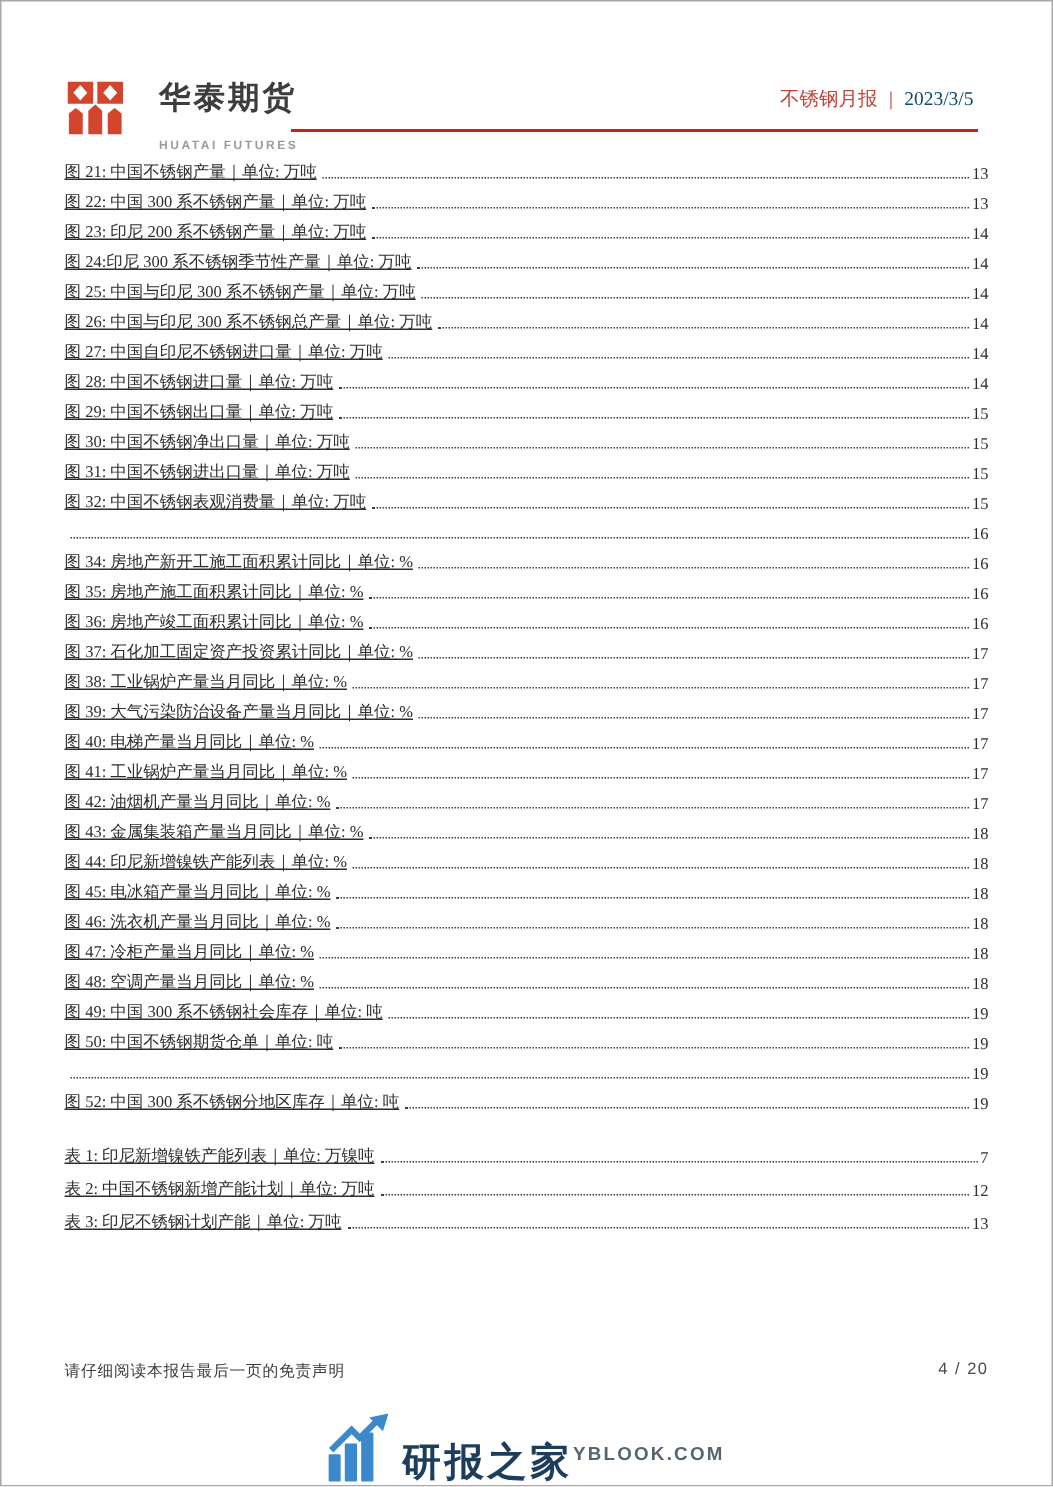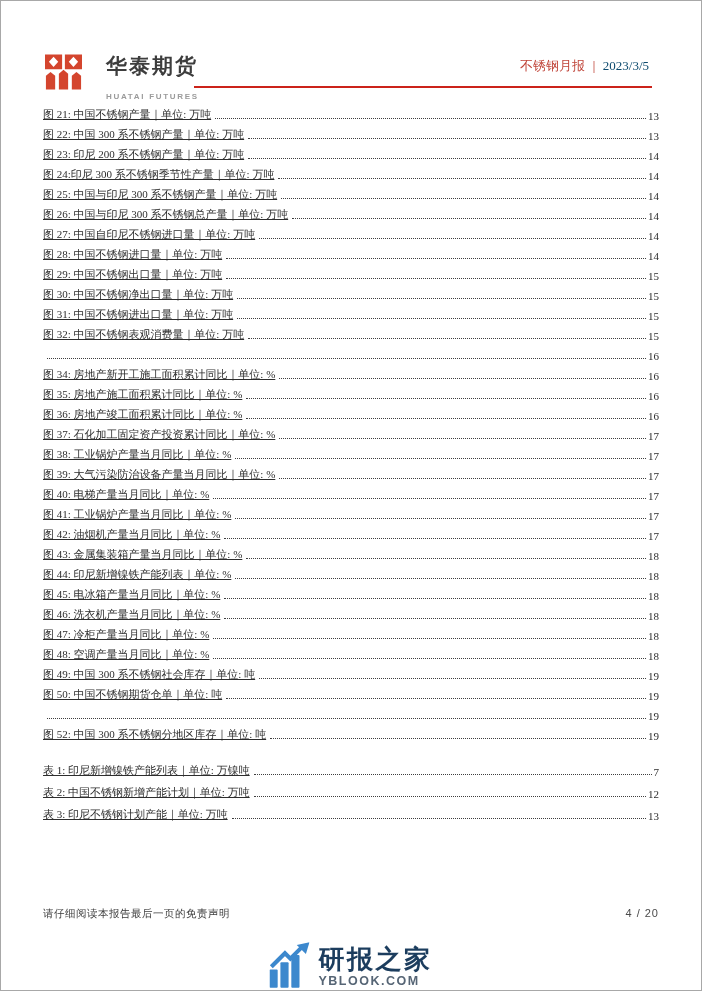--- a/index.html
+++ b/index.html
@@ -71,21 +71,21 @@
   .footer-page{
     font-family:Liberation Sans, sans-serif;
     font-size:11px;color:#4a4a4a;letter-spacing:1px;
   }
   
   .watermark{
     position:absolute;left:50%;bottom:2px;transform:translateX(-50%);
     display:flex;align-items:flex-end;gap:9px;
   }
   .wm-icon{width:40px;height:46px;display:block;}
-  .wm-text{display:flex;flex-direction:column;align-items:flex-start;}
+  .wm-text{display:flex;flex-direction:row;align-items:flex-start;}
   .wm-title{
     font-family:"Liberation Sans","DejaVu Sans",sans-serif;
     font-weight:bold;font-size:26px;line-height:1.05;
     color:var(--watermark-navy);letter-spacing:2.5px;white-space:nowrap;
   }
   .wm-site{
     font-family:"Liberation Sans","DejaVu Sans",sans-serif;
     font-weight:bold;font-size:12.5px;color:#566575;
     letter-spacing:1.5px;margin-top:1px;white-space:nowrap;
   }

